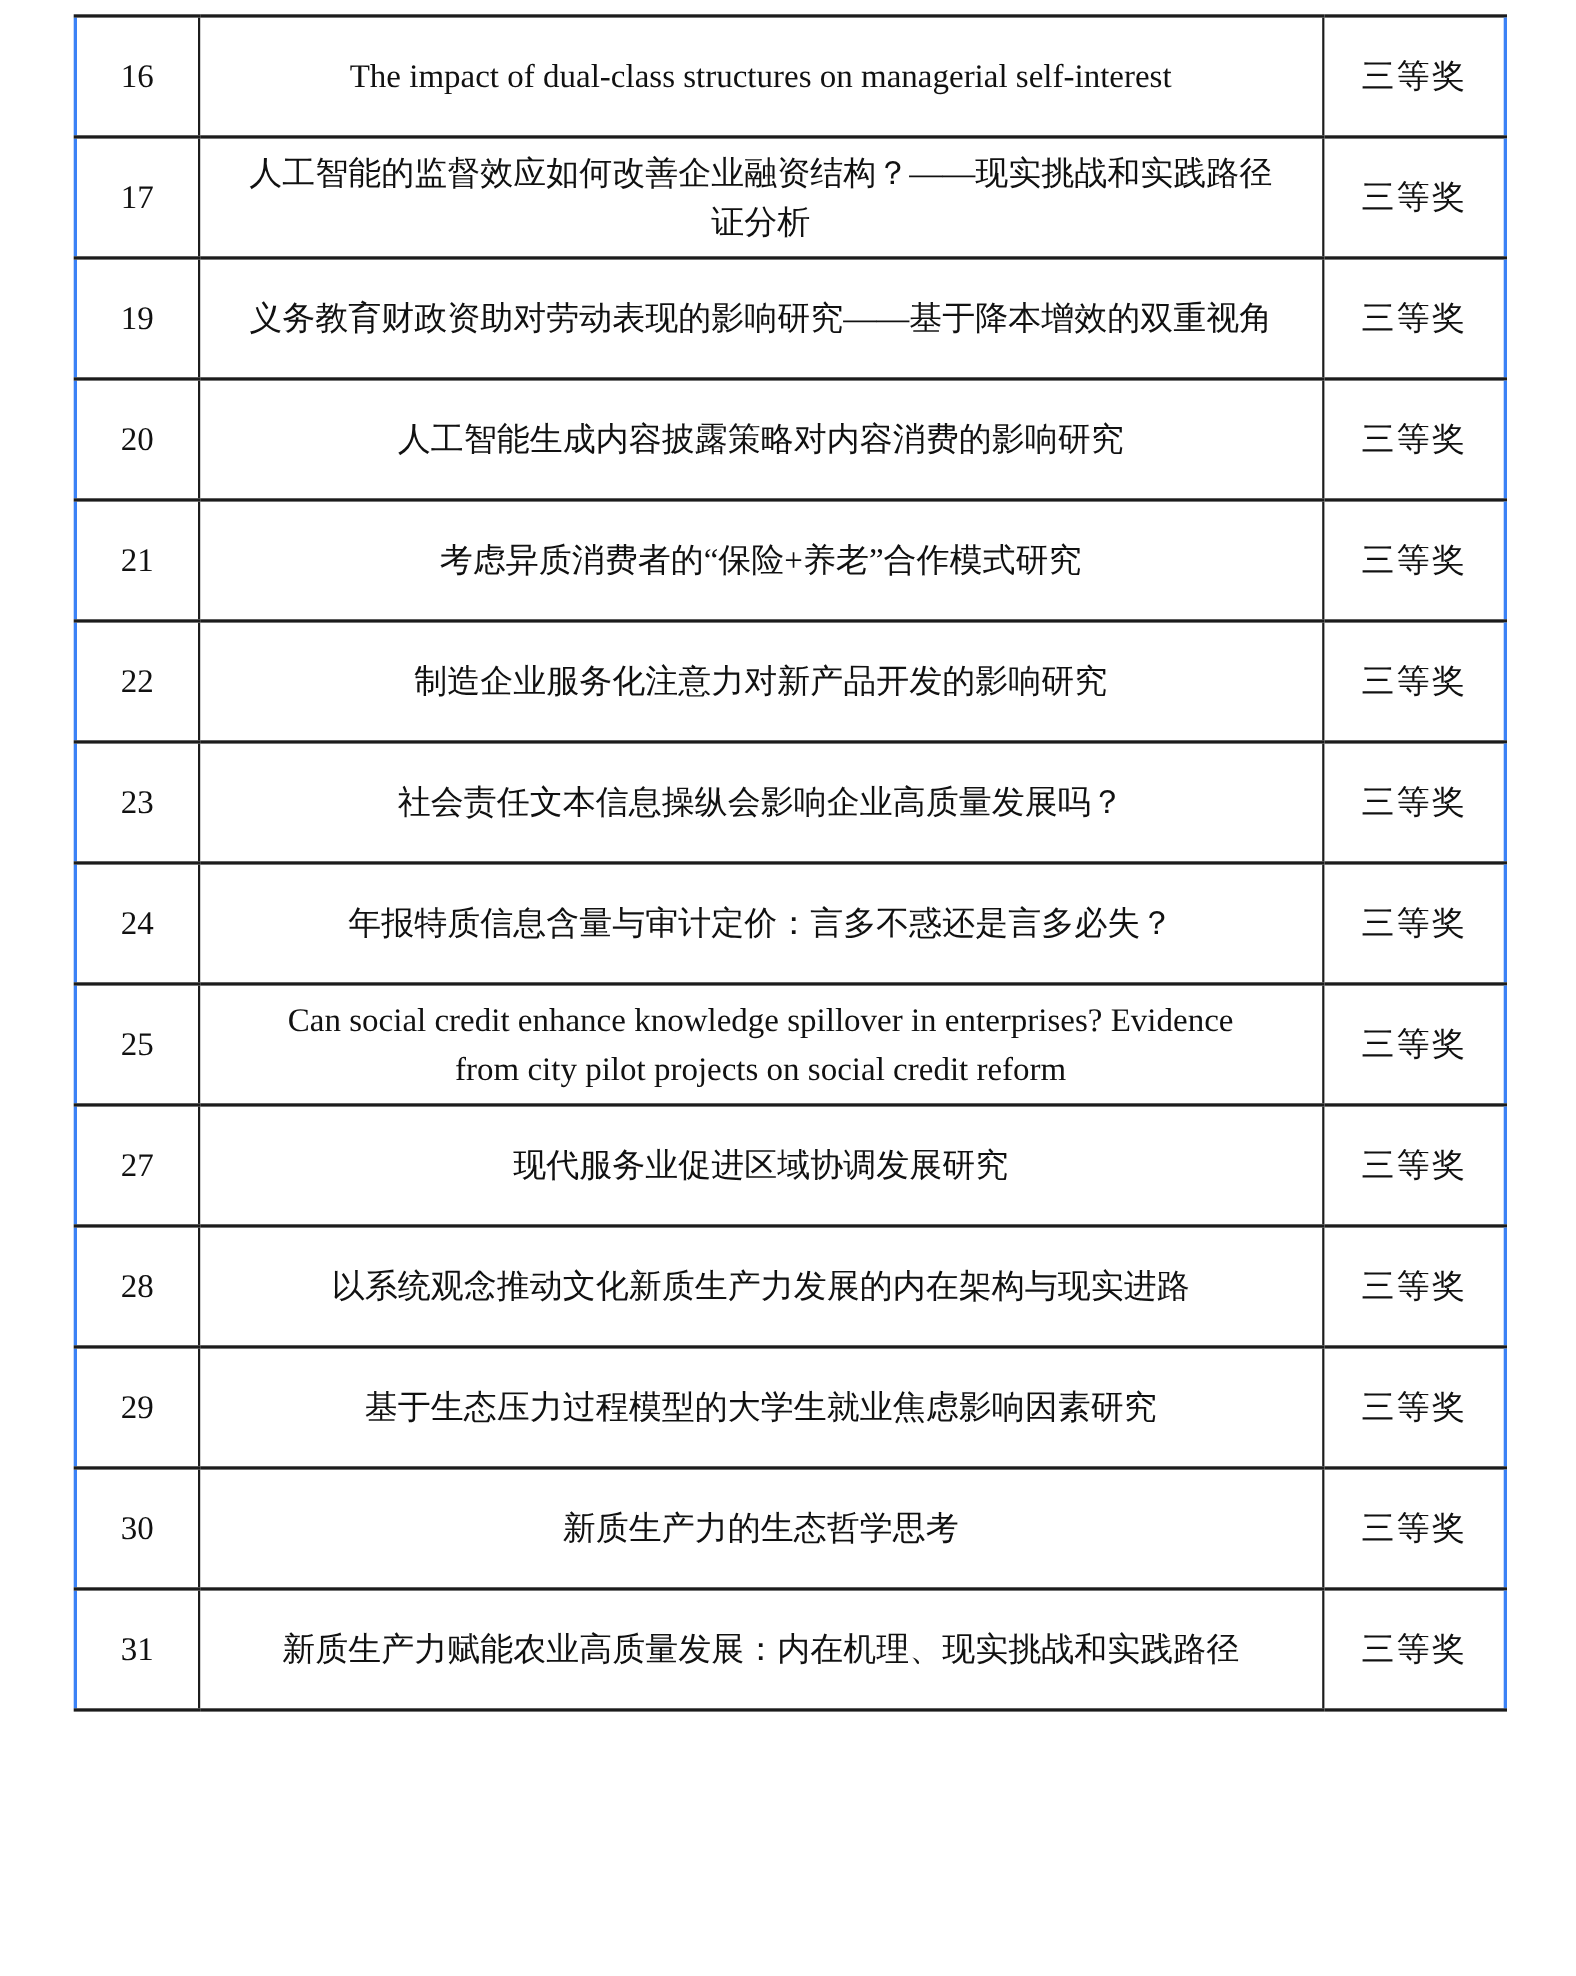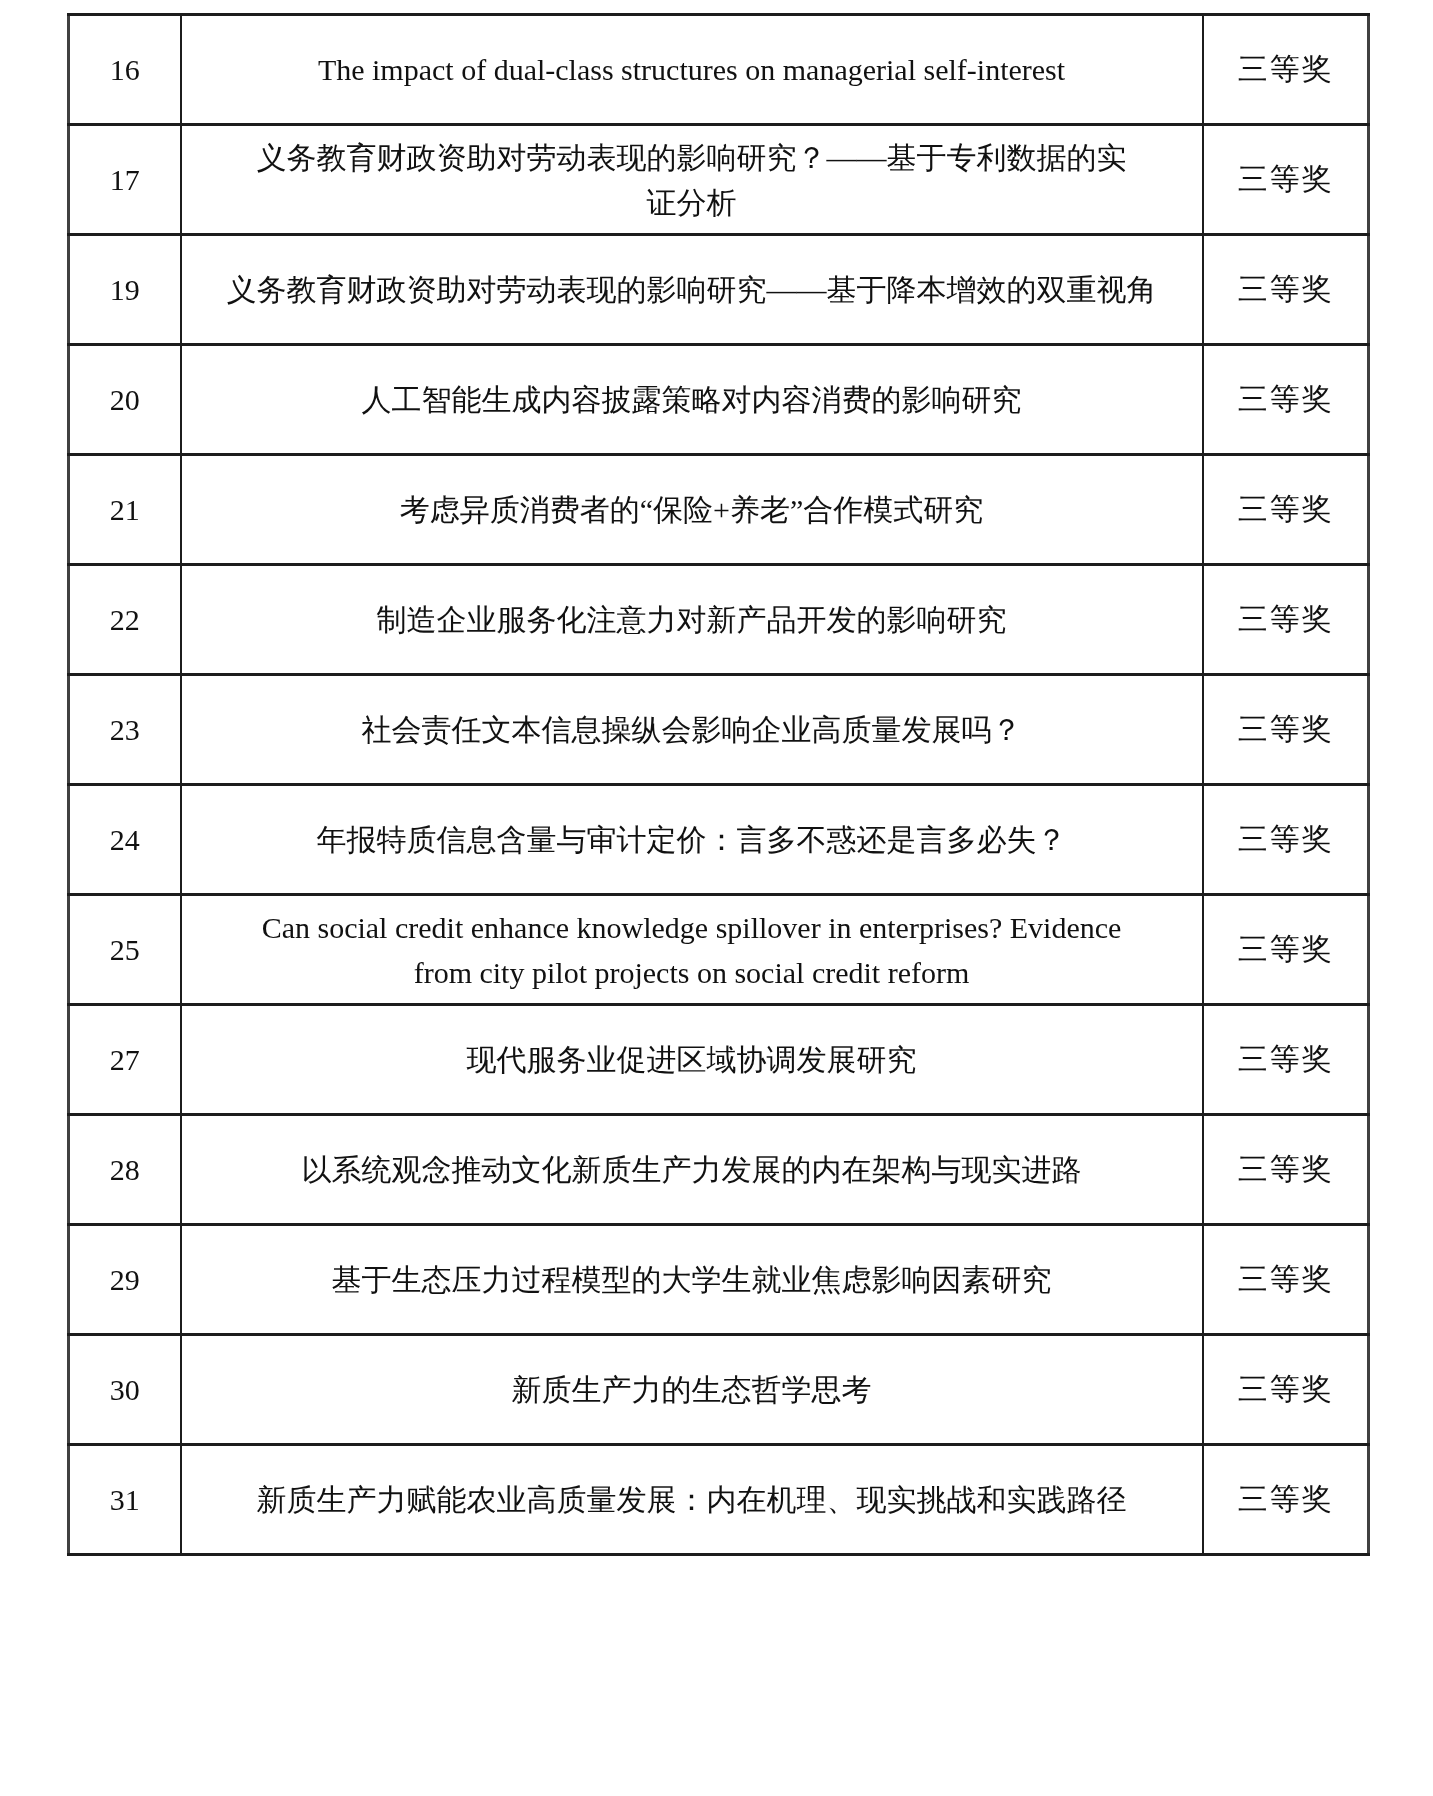--- a/index.html
+++ b/index.html
@@ -12,21 +12,21 @@
     height: 1796px;
     overflow: hidden;
     color: #111111;
     font-family: "Liberation Serif", "DejaVu Serif", serif;
   }
   table.award-table {
     border-collapse: collapse;
     table-layout: fixed;
     width: 1300px;
     margin: 13px 0 0 67px;
-    border: 3px solid #404040;
+    border: 3px solid #3b82f6;
   }
   col.c-num   { width: 112px; }
   col.c-title { width: 1022px; }
   col.c-award { width: 166px; }
   td {
     border: 2px solid #1c1c1c;
     border-top-width: 3px;
     border-bottom-width: 3px;
     vertical-align: middle;
     text-align: center;
@@ -58,21 +58,21 @@
   </colgroup>
   <tbody id="rows-body">
   <tr>
     <td class="num-cell">16</td>
     <td class="title-cell">The impact of dual-class structures on managerial self-interest</td>
     <td class="award-cell">三等奖</td>
   </tr>
 
   <tr>
     <td class="num-cell">17</td>
-    <td class="title-cell">义务教育财政资助对劳动表现的影响研究？——基于专利数据的实
+    <td class="title-cell">人工智能的监督效应如何改善企业融资结构？——现实挑战和实践路径
 证分析</td>
     <td class="award-cell">三等奖</td>
   </tr>
 
 
   <tr>
     <td class="num-cell">19</td>
     <td class="title-cell">义务教育财政资助对劳动表现的影响研究——基于降本增效的双重视角</td>
     <td class="award-cell">三等奖</td>
   </tr>

